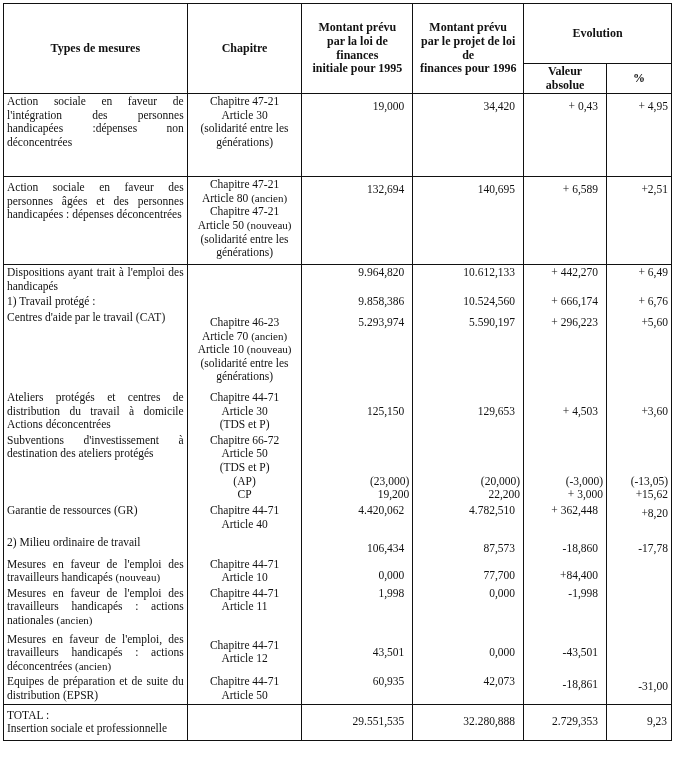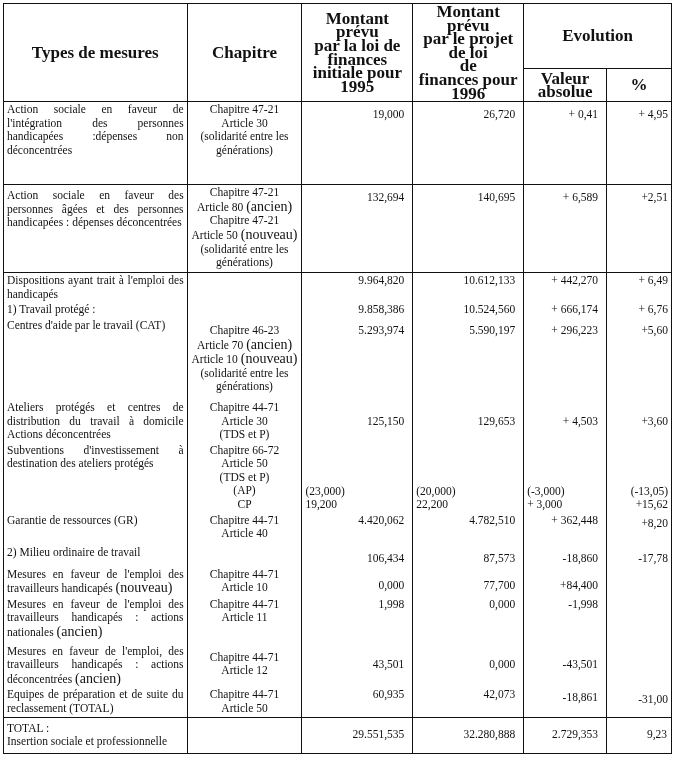--- a/index.html
+++ b/index.html
@@ -3,27 +3,27 @@
 <meta charset="utf-8">
 <style>
   html, body { margin:0; padding:0; background:#ffffff; }
   body { width:673px; height:757px; overflow:hidden; font-family:"Liberation Serif", serif; color:#111; }
   table.budget {
     position:absolute; left:3px; top:3px;
     border-collapse:collapse; width:669px;
     font-size:11.5px; line-height:13.6px;
   }
   table.budget td, table.budget th { border-left:1.5px solid #111; border-right:1.5px solid #111; padding:1px 3px; vertical-align:top; }
-  table.budget th { border:1.5px solid #111; font-weight:bold; vertical-align:middle; text-align:center; font-size:17px; }
+  table.budget th { border:1.5px solid #111; font-weight:bold; vertical-align:middle; text-align:center; font-size:12px; }
   col.c1 { width:184px; } col.c2 { width:115px; } col.c3 { width:111px; } col.c4 { width:111px; } col.c5 { width:83px; } col.c6 { width:65px; }
   .desc { text-align:justify; text-align-last:left; }
   .chap { text-align:center; }
   .num { text-align:right; padding-right:8px !important; }
-  .numc { text-align:left; }
-  .small { font-size:14px; }
+  .numc { text-align:right; }
+  .small { font-size:11px; }
   tr.group-end td { border-bottom:1.5px solid #111; }
   tr.total td { border-top:1.5px solid #111; border-bottom:1.5px solid #111; vertical-align:middle; }
   .line { display:block; }
   .pad-top { padding-top:6px !important; }
 </style>
 </head>
 <body>
 
 <table class="budget">
   <colgroup>
@@ -64,22 +64,22 @@
 
     <tr class="group-end" style="height:83px">
       <td class="desc">Action sociale en faveur de l'intégration des personnes handicapées :dépenses non déconcentrées</td>
       <td class="chap">
           <span class="line">Chapitre 47-21</span>
           <span class="line">Article 30</span>
           <span class="line">(solidarité entre les</span>
           <span class="line">générations)</span>
         </td>
       <td class="num pad-top">19,000</td>
-      <td class="num pad-top">26,720</td>
-      <td class="num pad-top">+ 0,41</td>
+      <td class="num pad-top">34,420</td>
+      <td class="num pad-top">+ 0,43</td>
       <td class="num pad-top" style="padding-right:3px!important">+ 4,95</td>
     </tr>
 
     <tr class="group-end" style="height:88px">
       <td class="desc" style="padding-top:4px">Action sociale en faveur des personnes âgées et des personnes handicapées : dépenses déconcentrées</td>
       <td class="chap">
           <span class="line">Chapitre 47-21</span>
           <span class="line"><span>Article 80 </span><span class="small">(ancien)</span></span>
           <span class="line">Chapitre 47-21</span>
           <span class="line"><span>Article 50 </span><span class="small">(nouveau)</span></span>
@@ -216,21 +216,21 @@
           <span class="line">Chapitre 44-71</span>
           <span class="line">Article 12</span>
         </td>
       <td class="num" style="padding-top:17px">43,501</td>
       <td class="num" style="padding-top:17px">0,000</td>
       <td class="num" style="padding-top:17px">-43,501</td>
       <td class="num"></td>
     </tr>
 
     <tr>
-      <td class="desc">Equipes de préparation et de suite du reclassement (TOTAL)</td>
+      <td class="desc">Equipes de préparation et de suite du distribution (EPSR)</td>
       <td class="chap">
           <span class="line">Chapitre 44-71</span>
           <span class="line">Article 50</span>
         </td>
       <td class="num">60,935</td>
       <td class="num">42,073</td>
       <td class="num" style="padding-top:4px">-18,861</td>
       <td class="num" style="padding-top:6px;padding-right:3px!important">-31,00</td>
     </tr>
 

